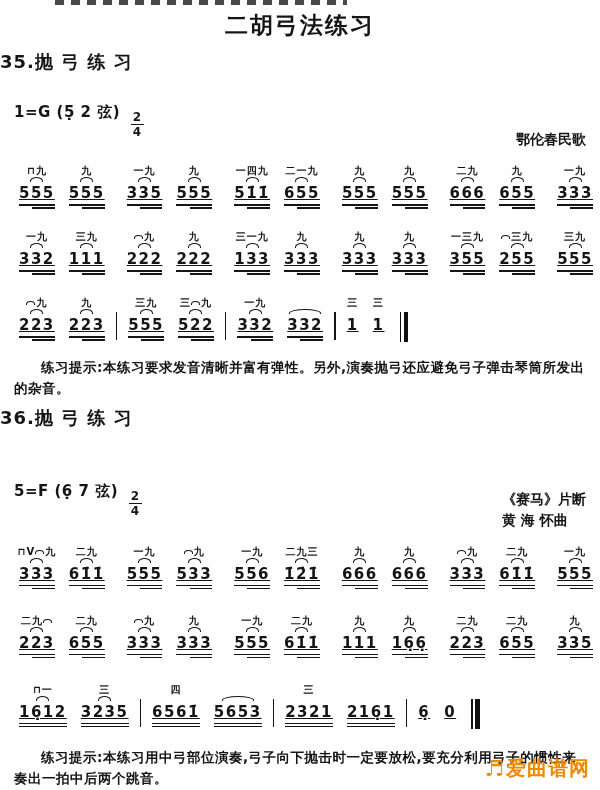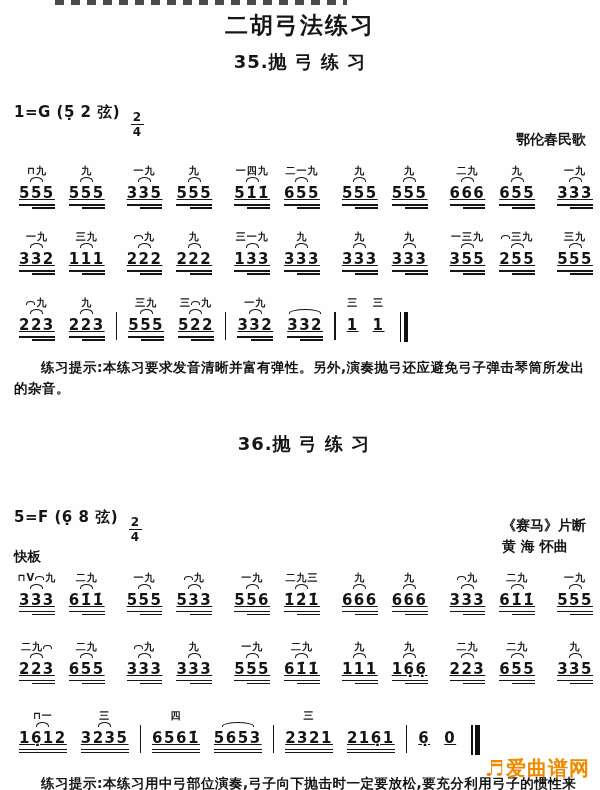--- a/index.html
+++ b/index.html
@@ -12,21 +12,21 @@
   .top-strip{
     position:absolute;top:0;left:55px;width:292px;height:5px;
     background:repeating-linear-gradient(90deg,#2a2a2a 0 9px,transparent 9px 16px);
     opacity:.85;
   }
   .title{
     text-align:center;margin-top:10px;font-size:23px;font-weight:bold;
     font-family:Liberation Mono, monospace;letter-spacing:2px;
   }
   .subtitle{
-    text-align:center;margin-top:9px;font-size:18px;font-weight:bold;letter-spacing:1px;
+    margin-top:9px;font-size:18px;font-weight:bold;letter-spacing:1px;
   }
   .head-block{position:relative;margin:0 14px;}
   .key-row{font-size:15px;font-weight:bold;letter-spacing:.5px;margin-top:29px;}
   .frac{display:inline-flex;flex-direction:column;align-items:center;vertical-align:-4px;
     font-size:12px;font-weight:bold;line-height:1;margin-left:5px;}
   .frac .den{border-top:1.6px solid #151515;padding:1px 2px 0 2px;margin-top:1px;}
   .frac .num{padding:0 2px;}
   .tempo{font-size:13.5px;font-weight:bold;margin-top:5px;}
   .credit{position:absolute;right:0;bottom:0;font-size:14px;font-weight:bold;text-align:left;line-height:1.45;}
   
@@ -44,21 +44,21 @@
     font-size:15px;font-weight:bold;letter-spacing:1.5px;line-height:19px;white-space:nowrap;text-decoration:underline;}
   .beam{position:absolute;height:1.8px;background:#161616;left:2px;right:2px;}
   .b1{bottom:5.5px;} .b2{bottom:2.5px;} .b2.part{left:38%;}
   .barline{width:1.6px;height:28px;background:#161616;margin:0 4px 3px 4px;align-self:flex-end;}
   .endbar{display:flex;gap:2.5px;align-self:flex-end;margin:0 0 1px 8px;}
   .ebar{display:block;height:30px;background:#111;}
   .ebar.thin{width:1.6px;} .ebar.thick{width:4.5px;}
   
   .tip{margin:6px 14px 0 14px;font-size:13.5px;font-weight:bold;line-height:1.55;
     text-indent:2em;letter-spacing:.5px;}
-  .sec36-title{margin-top:33px;padding-left:8px;}
+  .sec36-title{margin-top:7px;}
   .head-block.second{margin-top:52px;}
   .score.second .score-line{margin-bottom:17px;}
   
   .watermark{position:absolute;right:10px;bottom:8px;display:flex;align-items:center;gap:2px;}
   .watermark .note{font-size:22px;line-height:1;}
   .watermark .wm-text{font-size:20px;font-weight:bold;letter-spacing:1px;}
 </style>
 </head>
 <body>
 
@@ -171,27 +171,26 @@
       </div>
     </div>
 
   <p class="tip" style="margin-top:2px;">练习提示:本练习要求发音清晰并富有弹性。另外,演奏抛弓还应避免弓子弹击琴筒所发出的杂音。</p>
 
   <div class="subtitle sec36-title">36.抛 弓 练 习</div>
 
   <div class="head-block second" style="height:48px;">
     <div class="key-row">
       <span>5=F</span>
-      <span>(6̣ 8 弦)</span>
+      <span>(6̣ 7 弦)</span>
       <span class="frac">
         <span class="num">2</span>
         <span class="den">4</span>
       </span>
     </div>
-    <div class="tempo">快板</div>
     <div class="credit">
       <div>《赛马》片断</div>
       <div>黄 海 怀曲</div>
     </div>
   </div>
 
   <div class="score second">
       <div class="score-line">
         <div class="measure">
           <div class="group"><div class="marks"><span>⊓V</span><span class="arc"></span><span>九</span></div><div class="arcrow"><span class="arc"></span></div><div class="notes">333<i class="beam b1"></i><i class="beam b2 part"></i></div></div>

